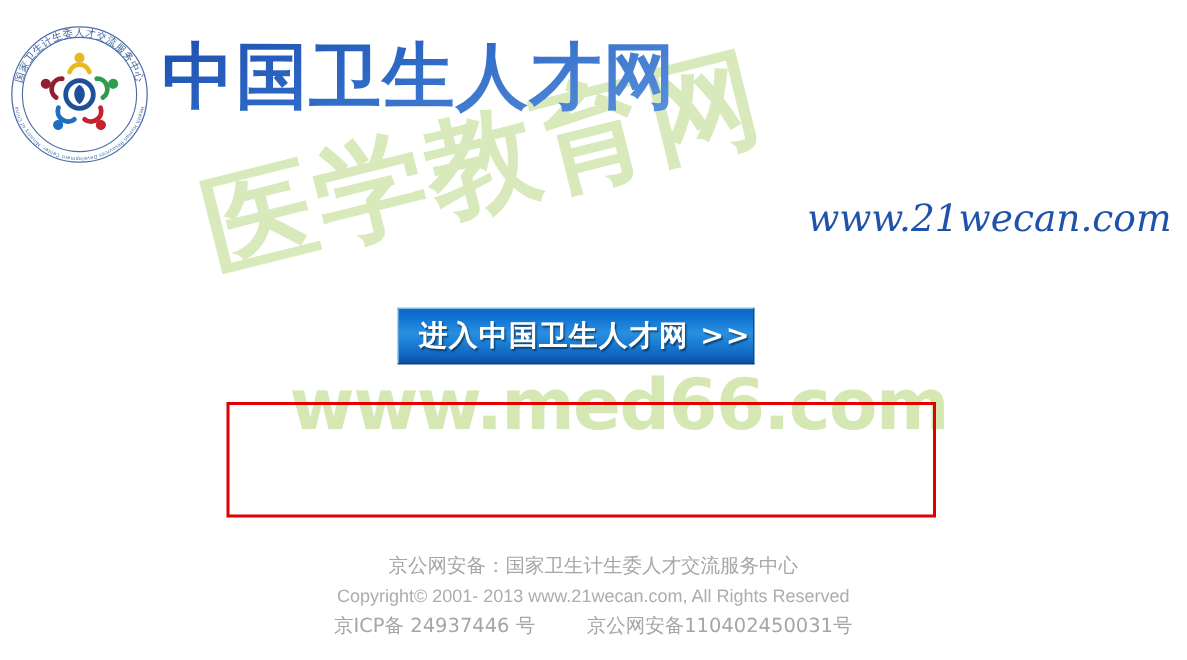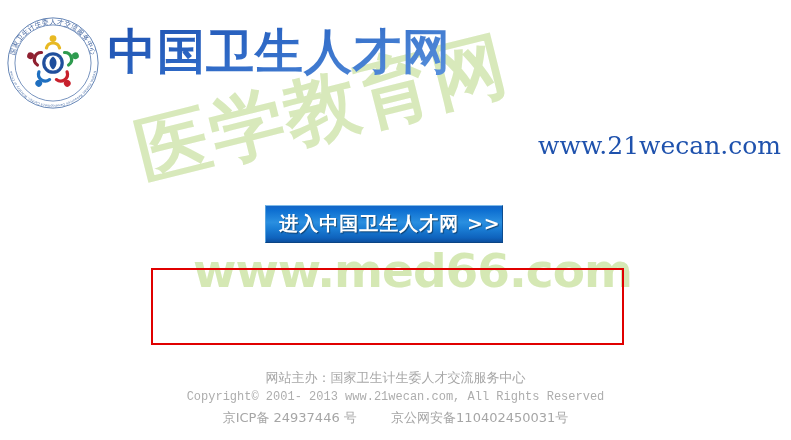--- a/index.html
+++ b/index.html
@@ -77,20 +77,21 @@
     -webkit-text-fill-color: transparent;
     white-space: nowrap;
   }
 
   
   #site-url {
     position: absolute;
     right: 10px;
     top: 131px;
     font-family: "DejaVu Serif", "Liberation Serif", serif;
+    font-style: italic;
     font-size: 25px;
     color: #1f52ad;
     letter-spacing: 0px;
     z-index: 4;
     white-space: nowrap;
   }
 
   
   .btn {
     position: absolute;
@@ -157,21 +158,21 @@
     z-index: 3;
     color: #a8a8a8;
   }
   #footer-line1 {
     font-family: "DejaVu Sans", sans-serif;
     font-size: 13px;
     line-height: 20px;
     color: #a6a6a6;
   }
   #footer-line2 {
-    font-family: Liberation Mono, monospace;
+    font-family: Liberation Sans, sans-serif;
     font-size: 12px;
     line-height: 19px;
     letter-spacing: 0px;
     color: #adadad;
   }
   #footer-line3 {
     font-family: "DejaVu Sans", sans-serif;
     font-size: 13px;
     line-height: 21px;
     color: #a6a6a6;
@@ -243,21 +244,21 @@
   </div>
 
   <div id="site-url">www.21wecan.com</div>
 
   <div class="btn" id="btn-enter-site">进入中国卫生人才网 &gt;&gt;</div>
 
   <div id="red-box"></div>
 
 
   <div id="footer">
-    <div id="footer-line1">网站主办：国家卫生计生委人才交流服务中心</div>
+    <div id="footer-line1">京公网安备：国家卫生计生委人才交流服务中心</div>
     <div id="footer-line2">Copyright© 2001- 2013 www.21wecan.com, All Rights Reserved</div>
     <div id="footer-line3">
       <span>京ICP备 24937446 号</span>
       <span class="gap"></span>
       <span>京公网安备110402450031号</span>
     </div>
   </div>
 
 </div>
 

